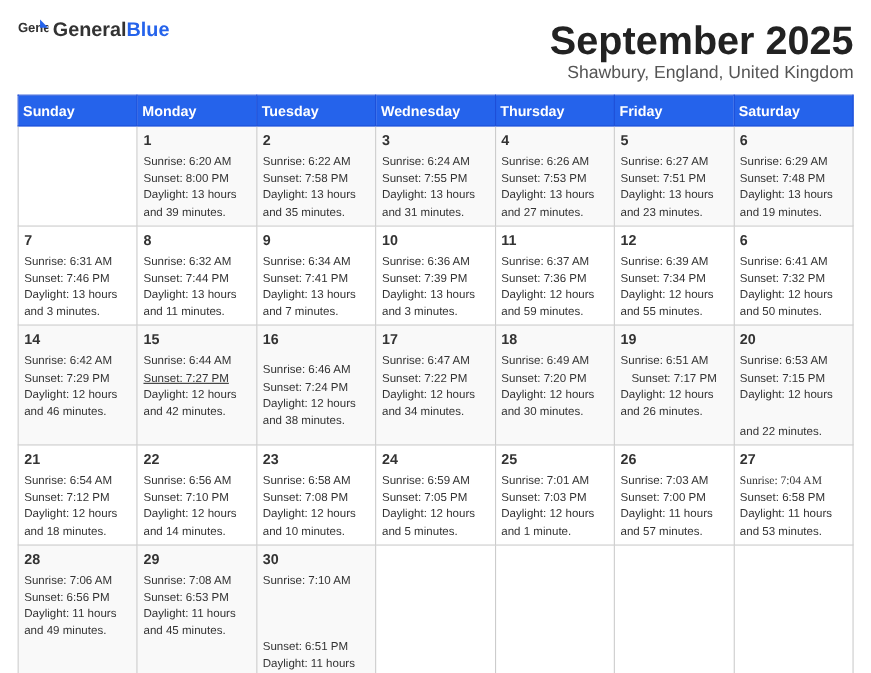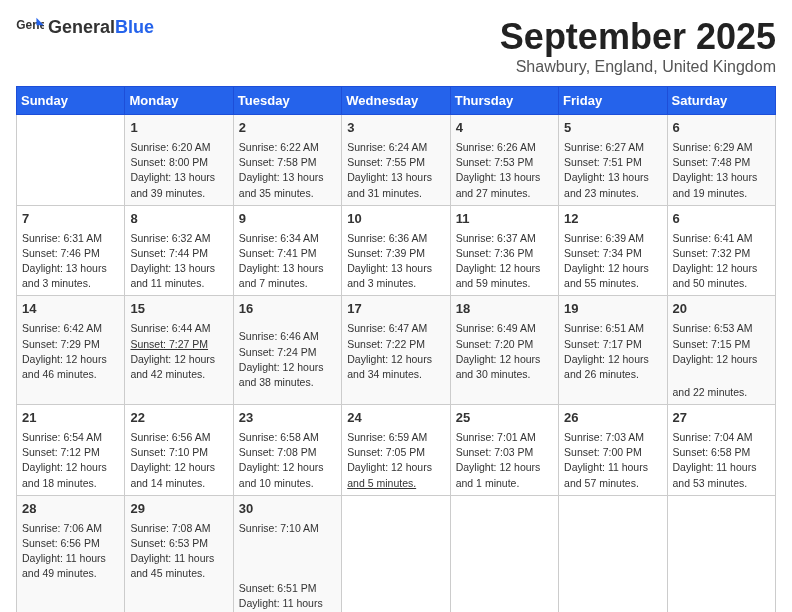--- a/index.html
+++ b/index.html
@@ -277,21 +277,21 @@
             <span style="display: block;">Sunrise: 6:49 AM</span>
             <span style="display: block;">Sunset: 7:20 PM</span>
             <span style="display: block;">Daylight: 12 hours</span>
             <span style="display: block;">and 30 minutes.</span>
           </div>
         </td>
         <td>
           <span class="day-num">19</span>
           <div class="cell-text">
             <span style="display: block;">Sunrise: 6:51 AM</span>
-            <span style="display: block;">Sunset: 7:17 PM</span>
+            <span style="display: block; text-align: center;">Sunset: 7:17 PM</span>
             <span style="display: block;">Daylight: 12 hours</span>
             <span style="display: block;">and 26 minutes.</span>
           </div>
         </td>
         <td>
           <span class="day-num">20</span>
           <div class="cell-text">
             <span style="display: block;">Sunrise: 6:53 AM</span>
             <span style="display: block;">Sunset: 7:15 PM</span>
             <span style="display: block;">Daylight: 12 hours</span>
@@ -326,21 +326,21 @@
             <span style="display: block;">Daylight: 12 hours</span>
             <span style="display: block;">and 10 minutes.</span>
           </div>
         </td>
         <td>
           <span class="day-num">24</span>
           <div class="cell-text">
             <span style="display: block;">Sunrise: 6:59 AM</span>
             <span style="display: block;">Sunset: 7:05 PM</span>
             <span style="display: block;">Daylight: 12 hours</span>
-            <span style="display: block; text-decoration: underline;">and 5 minutes.</span>
+            <span style="display: block;">and 5 minutes.</span>
           </div>
         </td>
         <td>
           <span class="day-num">25</span>
           <div class="cell-text">
             <span style="display: block;">Sunrise: 7:01 AM</span>
             <span style="display: block;">Sunset: 7:03 PM</span>
             <span style="display: block;">Daylight: 12 hours</span>
             <span style="display: block;">and 1 minute.</span>
           </div>
@@ -350,21 +350,21 @@
           <div class="cell-text">
             <span style="display: block;">Sunrise: 7:03 AM</span>
             <span style="display: block;">Sunset: 7:00 PM</span>
             <span style="display: block;">Daylight: 11 hours</span>
             <span style="display: block;">and 57 minutes.</span>
           </div>
         </td>
         <td>
           <span class="day-num">27</span>
           <div class="cell-text">
-            <span style="display: block;">Sunrise: 7:04 AM</span>
+            <span style="display: block; font-family: Liberation Serif, serif;">Sunrise: 7:04 AM</span>
             <span style="display: block;">Sunset: 6:58 PM</span>
             <span style="display: block;">Daylight: 11 hours</span>
             <span style="display: block;">and 53 minutes.</span>
           </div>
         </td>
       </tr>
       <tr>
         <td>
           <span class="day-num">28</span>
           <div class="cell-text">

